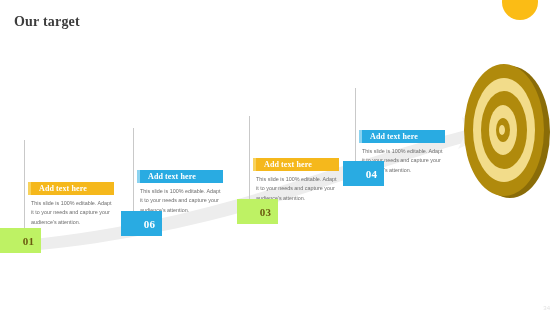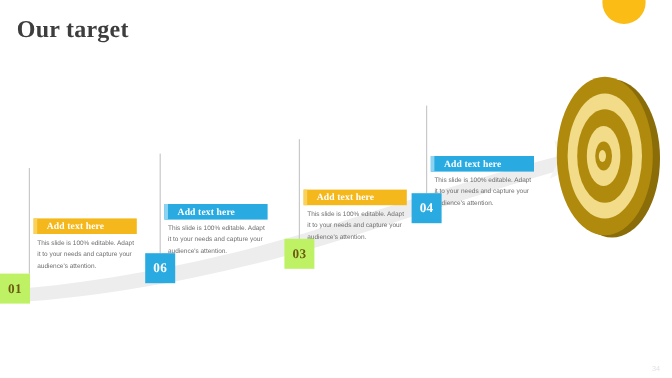--- a/index.html
+++ b/index.html
@@ -26,21 +26,21 @@
     border-radius: 50%;
     background: #FBBC15;
   }
 
   
   .slide-title {
     position: absolute;
     left: 14px;
     top: 14px;
     font-family: "Liberation Serif", serif;
-    font-size: 20px;
+    font-size: 14px;
     font-weight: bold;
     color: #3d3d3d;
     letter-spacing: 0.2px;
   }
 
   
   .ribbon {
     position: absolute;
     left: 0;
     top: 95px;
@@ -99,20 +99,21 @@
     position: absolute;
     width: 25px;
     height: 25px;
     display: flex;
     align-items: center;
     justify-content: center;
     font-family: "Liberation Serif", serif;
     font-size: 11px;
     font-weight: bold;
     letter-spacing: 0.3px;
+    padding-left: 16px;
   }
   .num-box.yellow { background: #bef264; color: #6b5a10; }
   .num-box.blue   { background: #29ABE2; color: #ffffff; }
 
   
   .page-num {
     position: absolute;
     right: 10px;
     bottom: 4px;
     font-size: 6px;

